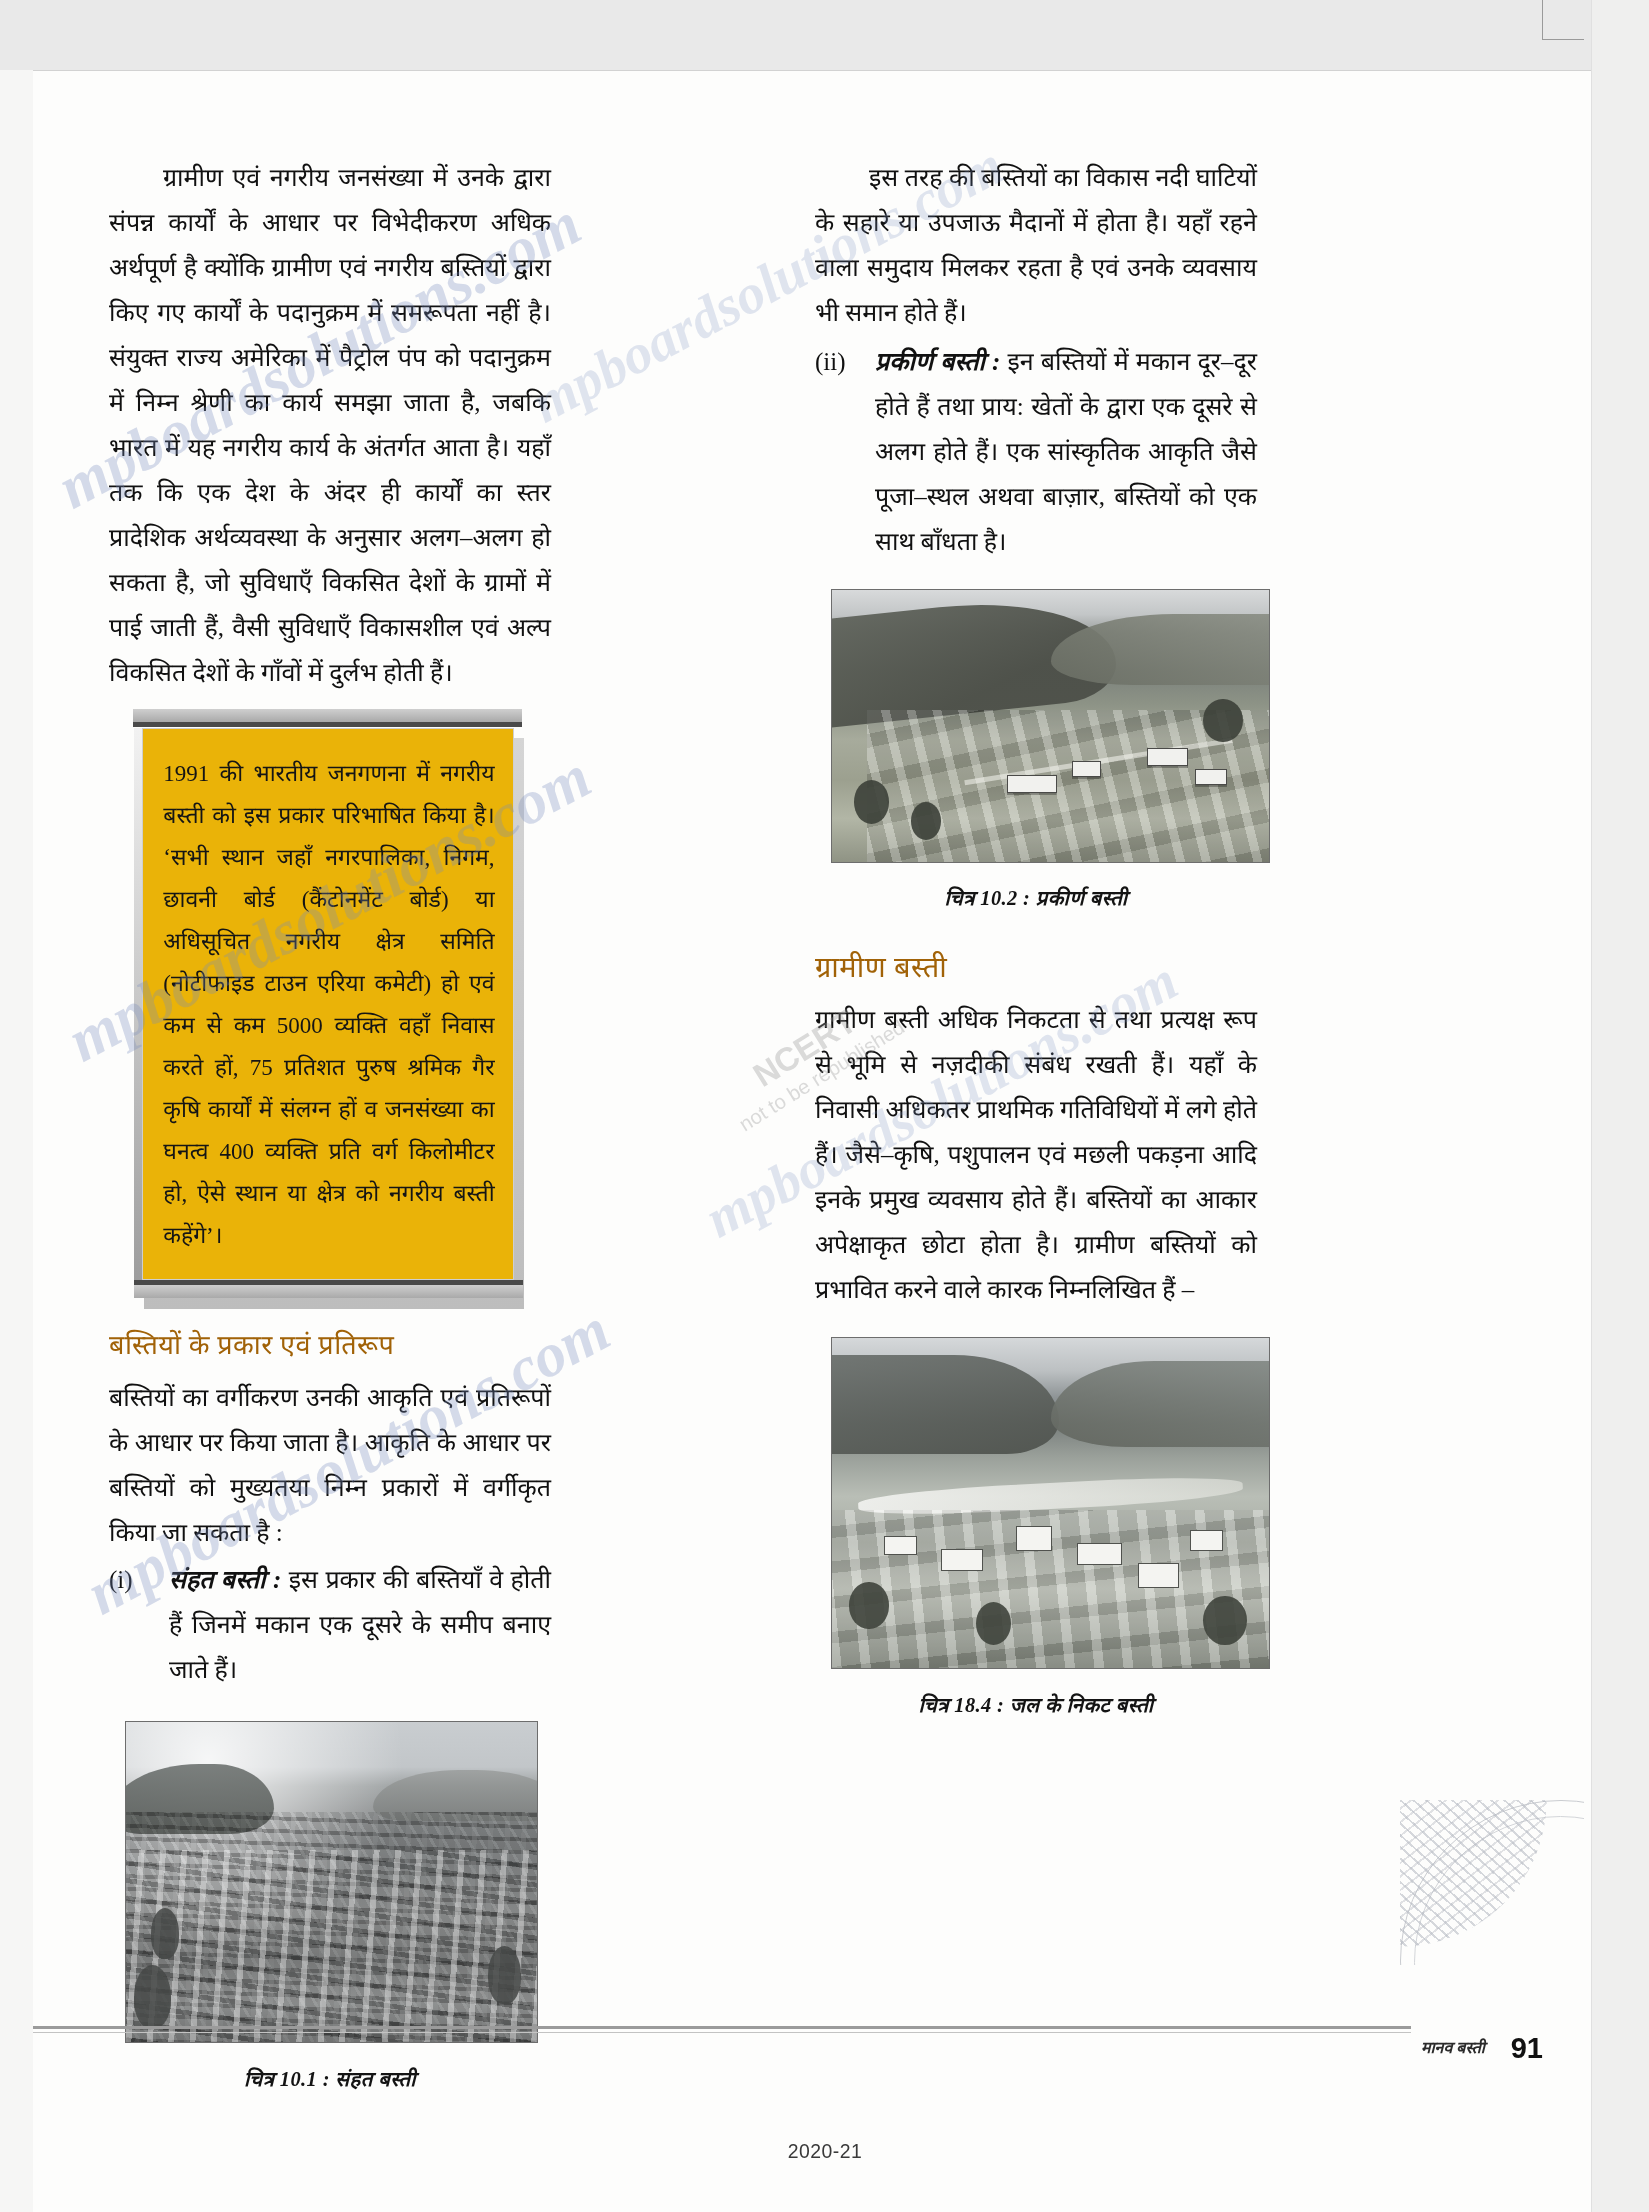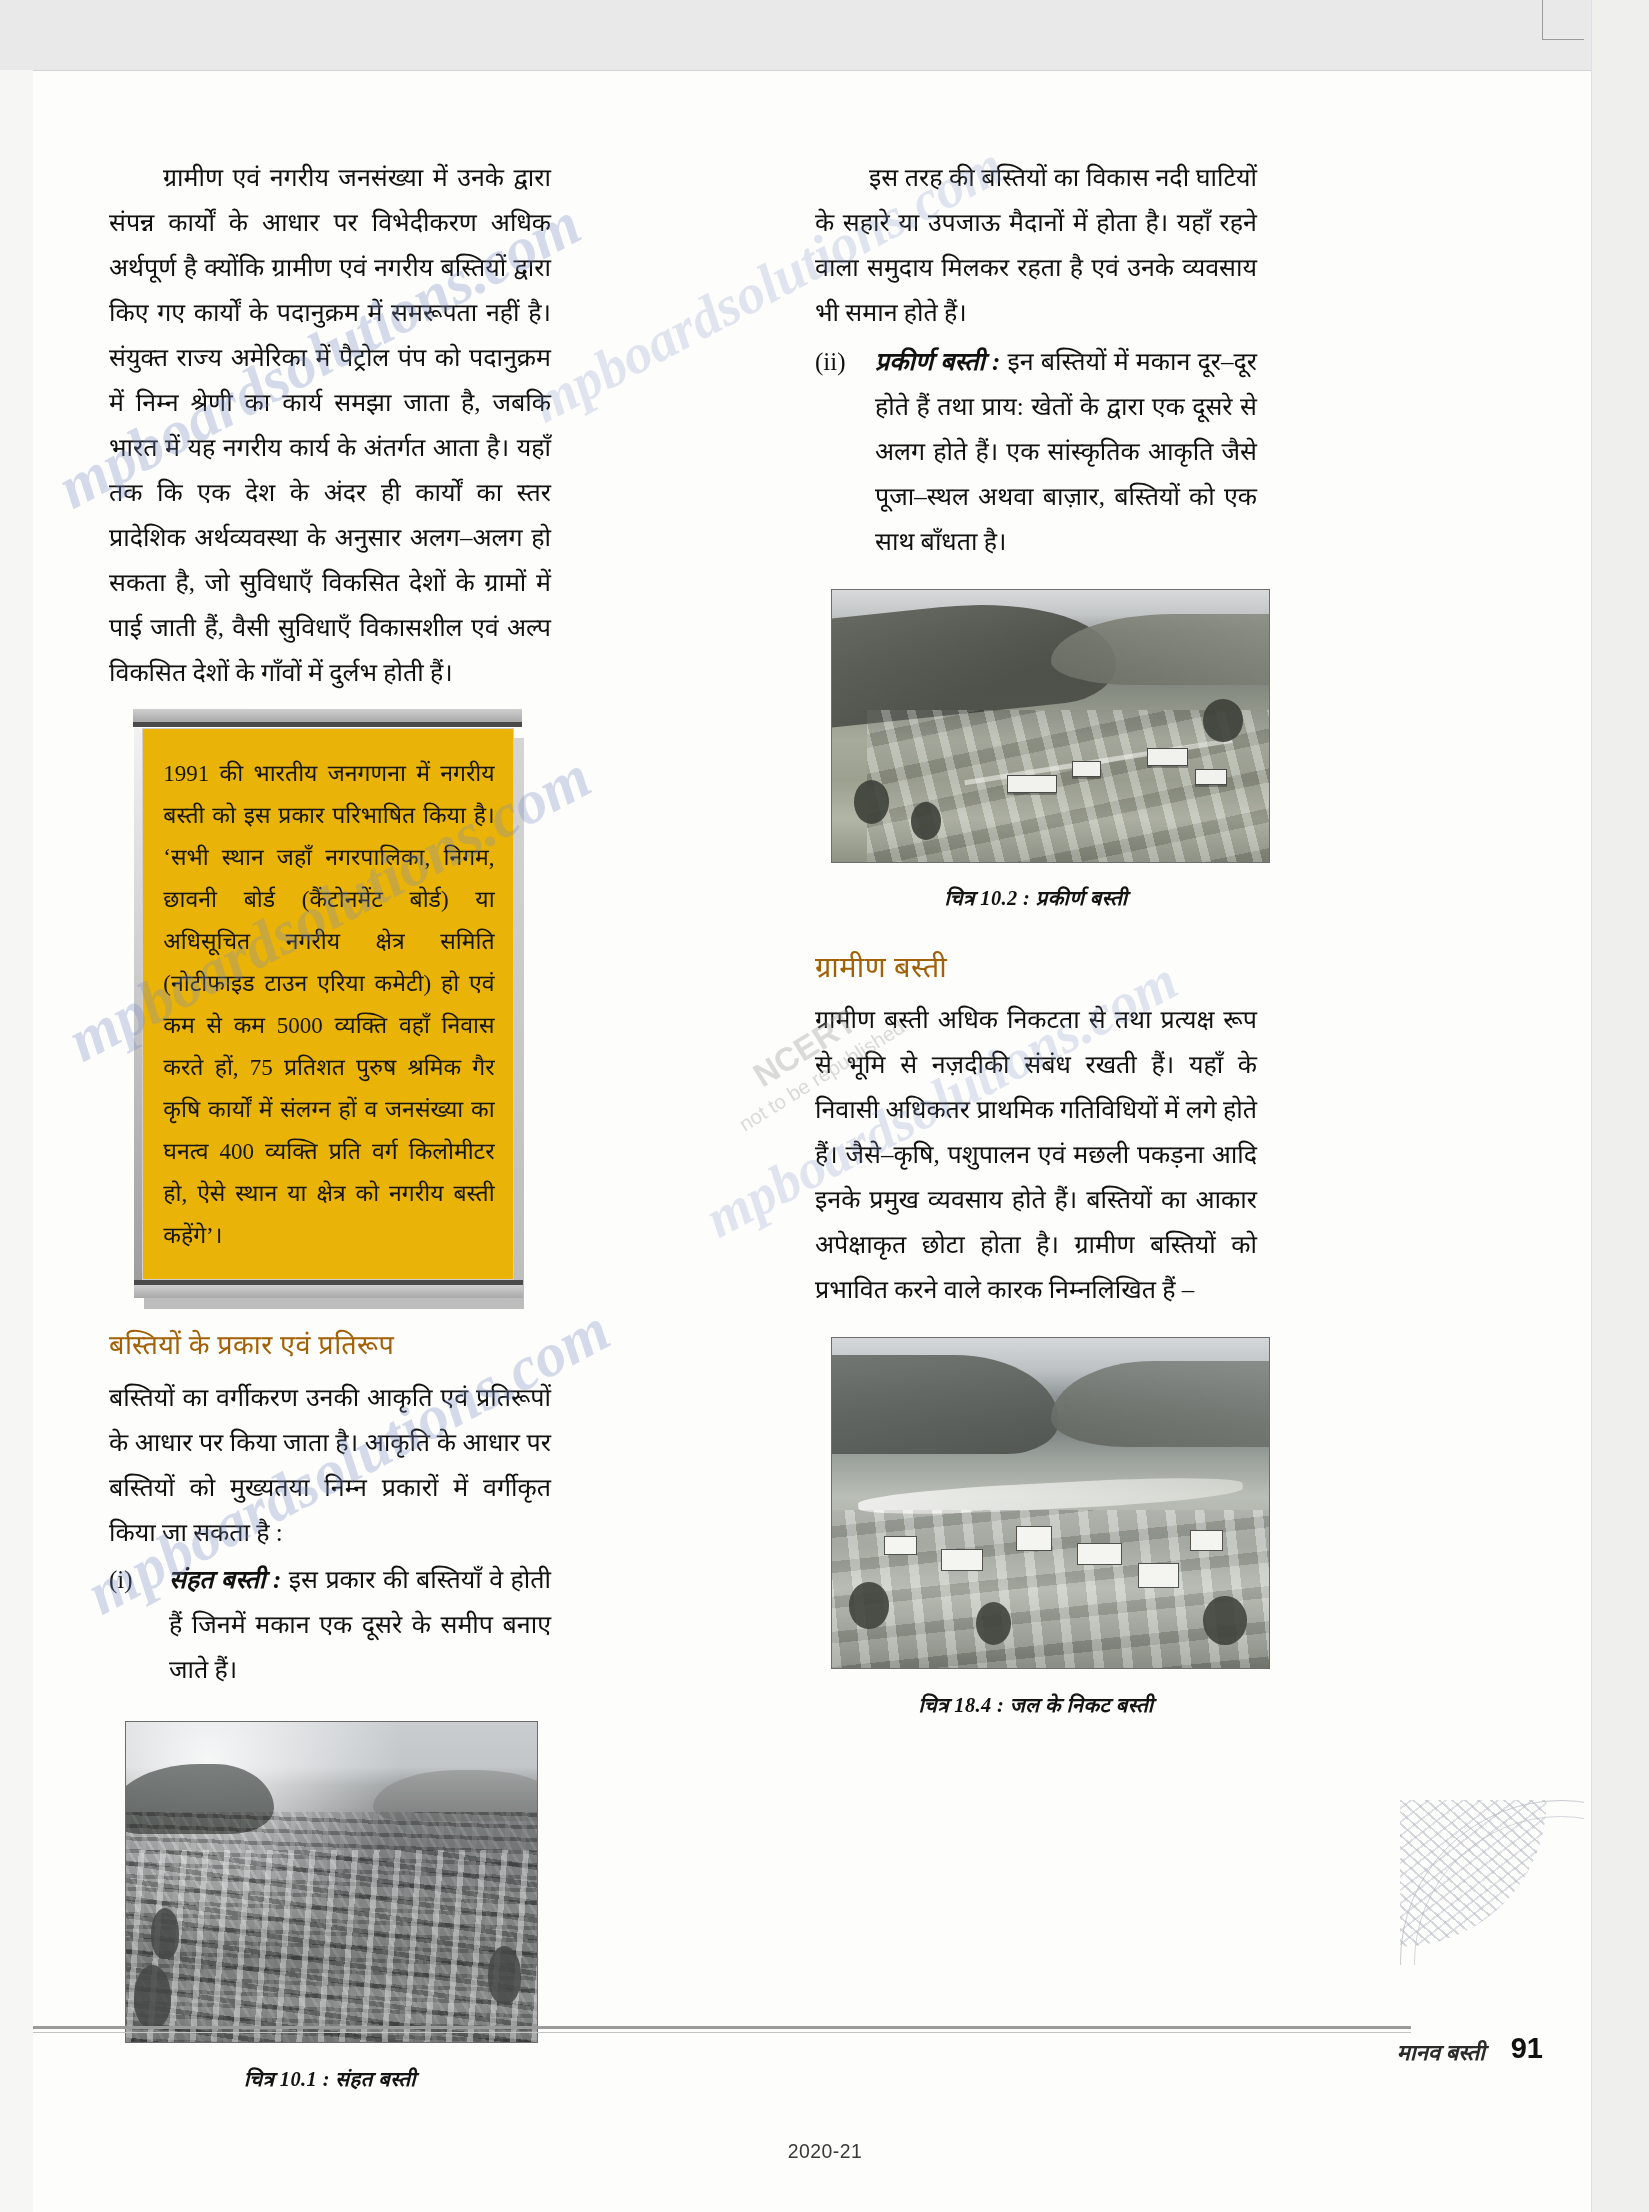--- a/index.html
+++ b/index.html
@@ -226,21 +226,21 @@
     position:absolute;left:33px;top:2026px;width:1378px;height:2.9px;
     background:#9b9b9b;
   }
   .footrule2{
     position:absolute;left:33px;top:2032px;width:1378px;height:1px;
     background:#c3c3c3;
   }
   .foot-chapter{
     position:absolute;right:165px;top:2036px;
     font-family:"Liberation Serif", serif;font-weight:bold;font-style:italic;
-    font-size:22px;color:#2b2b2b;
+    font-size:16px;color:#2b2b2b;
   }
   .foot-pageno{
     position:absolute;right:107px;top:2032px;
     font-family:"Liberation Sans", sans-serif;font-weight:bold;
     font-size:29px;color:#111;
   }
   .foot-year{
     position:absolute;left:0;top:2140px;width:1650px;text-align:center;
     font-family:"Liberation Sans", sans-serif;font-size:19.4px;color:#3a3a3a;
     letter-spacing:0.5px;

